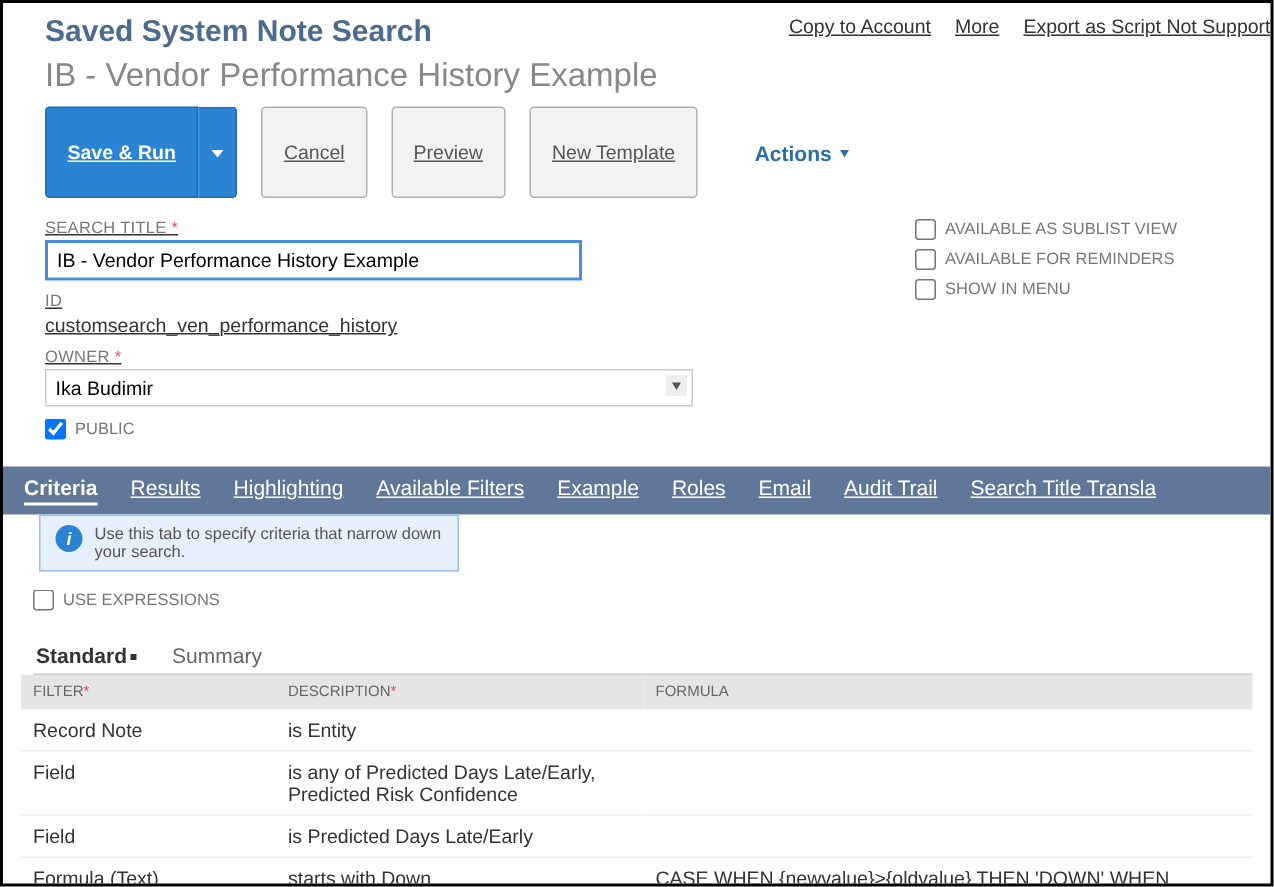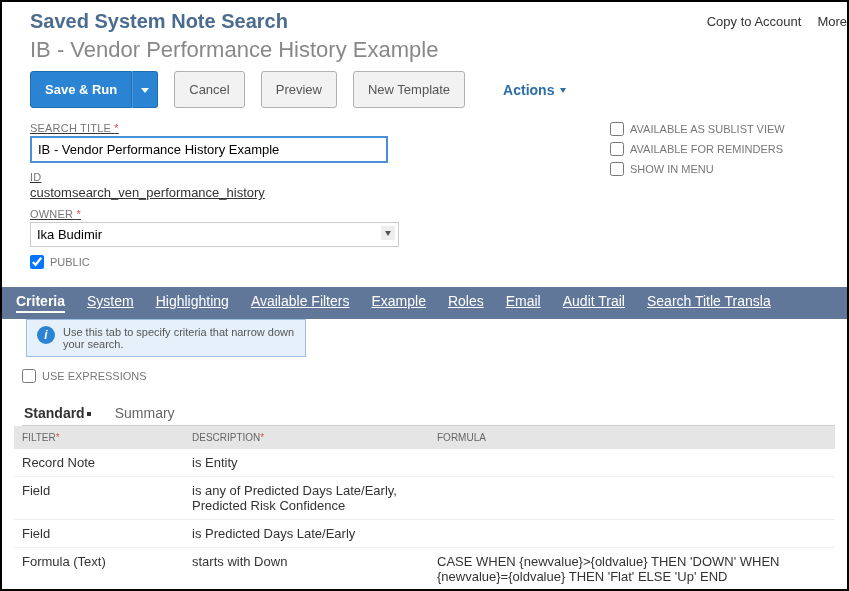--- a/index.html
+++ b/index.html
@@ -1,39 +1,39 @@
 <!DOCTYPE html>
 <html><head>
   <meta charset="utf-8">
   <style>
     * { box-sizing: border-box; margin: 0; padding: 0; }
     body { font-family: Arial, Helvetica, sans-serif; font-size: 13px; color: #333; background: #fff; width: 849px; height: 591px; overflow: hidden; border: 2px solid #000; }
     .container { padding: 8px 0 0 28px; }
-    .header-row { display: flex; justify-content: space-between; align-items: center; margin-bottom: 4px; padding-right: 0; }
+    .header-row { display: flex; justify-content: space-between; align-items: flex-start; margin-bottom: 4px; padding-right: 0; }
     .page-heading { color: #4b6b8f; font-size: 20px; font-weight: bold; }
     .header-links { display: flex; gap: 16px; font-size: 13px; color: #333; white-space: nowrap; }
-    .header-links span { cursor: pointer; }
+    .header-links span { cursor: pointer; text-decoration: underline; }
     .page-subtitle { color: #888; font-size: 22px; font-weight: normal; margin-bottom: 8px; }
     .toolbar { display: flex; gap: 16px; align-items: center; margin-bottom: 14px; }
     .btn-group-primary { display: flex; }
-    .btn { padding: 10px 14px; border: 1px solid #b0b0b0; background: #f2f2f2; cursor: pointer; font-size: 13px; border-radius: 3px; color: #555; }
+    .btn { padding: 22px 14px; border: 1px solid #b0b0b0; background: #f2f2f2; cursor: pointer; font-size: 13px; border-radius: 3px; color: #555; text-decoration: underline; }
     .btn-primary { background: #2b84d3; color: #fff; border: 1px solid #1f6cb0; font-weight: bold; border-radius: 3px 0 0 3px; }
     .btn-primary-caret { background: #2b84d3; color: #fff; border: 1px solid #1f6cb0; border-left: 1px solid #4a9de0; border-radius: 0 3px 3px 0; padding: 6px 8px; cursor: pointer; }
     .caret-down { display: inline-block; width: 0; height: 0; border-left: 4px solid transparent; border-right: 4px solid transparent; border-top: 5px solid #fff; vertical-align: middle; }
     .actions-link { color: #2b6ea8; font-weight: bold; cursor: pointer; margin-left: 22px; font-size: 14px; }
     .actions-link .caret-blue { display: inline-block; width: 0; height: 0; border-left: 3px solid transparent; border-right: 3px solid transparent; border-top: 5px solid #2b6ea8; margin-left: 2px; vertical-align: middle; }
     .form-row { display: flex; }
     .form-left { width: 580px; }
     .form-right { padding-top: 0; }
     .form-label { font-size: 11px; color: #777; text-transform: uppercase; letter-spacing: 0.2px; margin-bottom: 2px; display: block; }
     .req { color: #d9534f; }
     .text-input { width: 358px; padding: 4px 6px; border: 2px solid #4a90d9; font-size: 13px; background: #fff; }
     .form-group { margin-bottom: 8px; text-decoration: underline; }
     .readonly-value { font-size: 13px; color: #333; }
-    .select-wrap { position: relative; width: 369px; }
+    .select-wrap { position: relative; width: 432px; }
     .select-input { width: 100%; padding: 4px 6px; border: 1px solid #ccc; background: #fff; font-size: 13px; }
     .select-caret { position: absolute; right: 4px; top: 4px; width: 14px; height: 14px; background: #eee; display: flex; align-items: center; justify-content: center; }
     .select-caret::after { content: ""; width: 0; height: 0; border-left: 3px solid transparent; border-right: 3px solid transparent; border-top: 5px solid #555; }
     .check-row { display: flex; align-items: center; gap: 6px; font-size: 11px; color: #777; text-transform: uppercase; margin-bottom: 6px; }
     .check-row input[type="checkbox"] { width: 14px; height: 14px; cursor: pointer; }
     .tabs-bar { background: #607799; display: flex; gap: 22px; padding: 6px 14px; margin-top: 12px; }
     .tab { color: #fff; font-size: 14px; cursor: pointer; padding-bottom: 2px; }
     .tab.active { font-weight: bold; border-bottom: 2px solid #fff; }
     .tab:not(.active) { text-decoration: underline; }
     .info-banner { display: flex; align-items: flex-start; gap: 8px; border: 1px solid #9abde0; background: #e6f0fa; padding: 6px 10px; margin: 0 0 12px 12px; width: 280px; font-size: 11px; color: #555; }
@@ -53,20 +53,21 @@
   </style>
 </head>
 <body>
 
 <div class="container">
   <div class="header-row">
     <div class="page-heading">Saved System Note Search</div>
     <div class="header-links">
       <span>Copy to Account</span>
       <span>More</span>
+      <span>Export as Script Not Support</span>
     </div>
   </div>
   <div class="page-subtitle">IB - Vendor Performance History Example</div>
 
   <div class="toolbar">
     <div class="btn-group-primary">
       <button class="btn btn-primary">Save &amp; Run</button>
       <button class="btn-primary-caret"><span class="caret-down"></span></button>
     </div>
     <button class="btn">Cancel</button>
@@ -109,21 +110,21 @@
       <div class="check-row">
         <input type="checkbox" style="">
         <span>SHOW IN MENU</span>
       </div>
     </div>
   </div>
 </div>
 
 <div class="tabs-bar">
   <span class="tab active">Criteria</span>
-  <span class="tab">System</span>
+  <span class="tab">Results</span>
   <span class="tab">Highlighting</span>
   <span class="tab">Available Filters</span>
   <span class="tab">Example</span>
   <span class="tab">Roles</span>
   <span class="tab">Email</span>
   <span class="tab">Audit Trail</span>
   <span class="tab">Search Title Transla</span>
 </div>
 
 <div class="tab-body">

